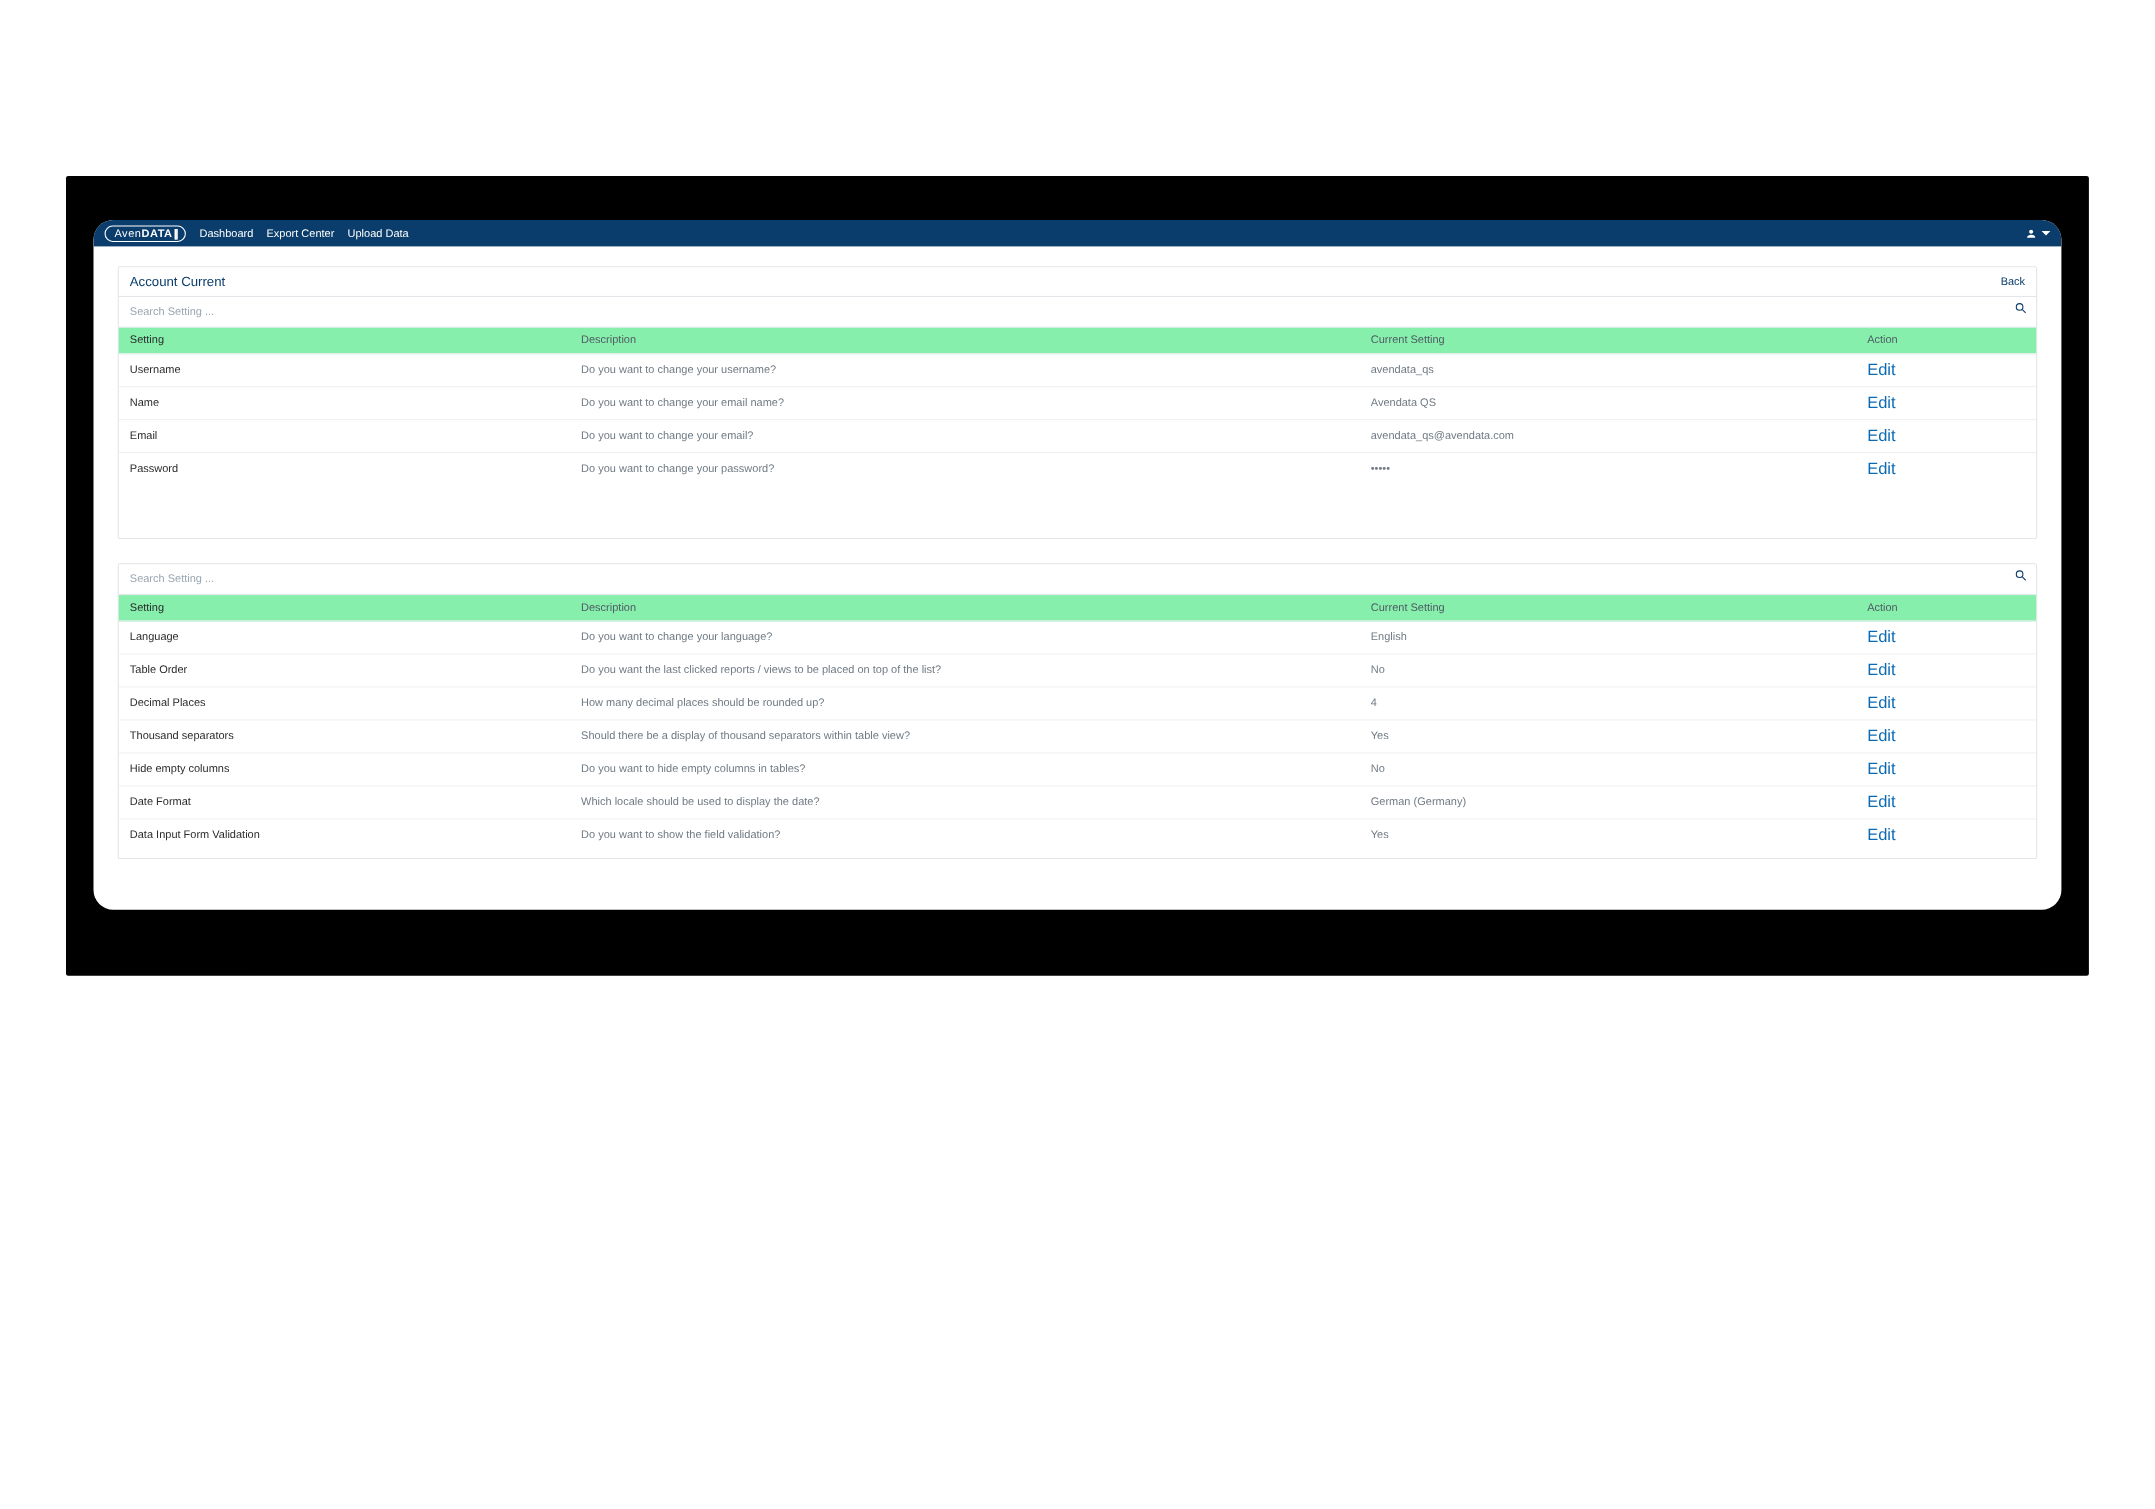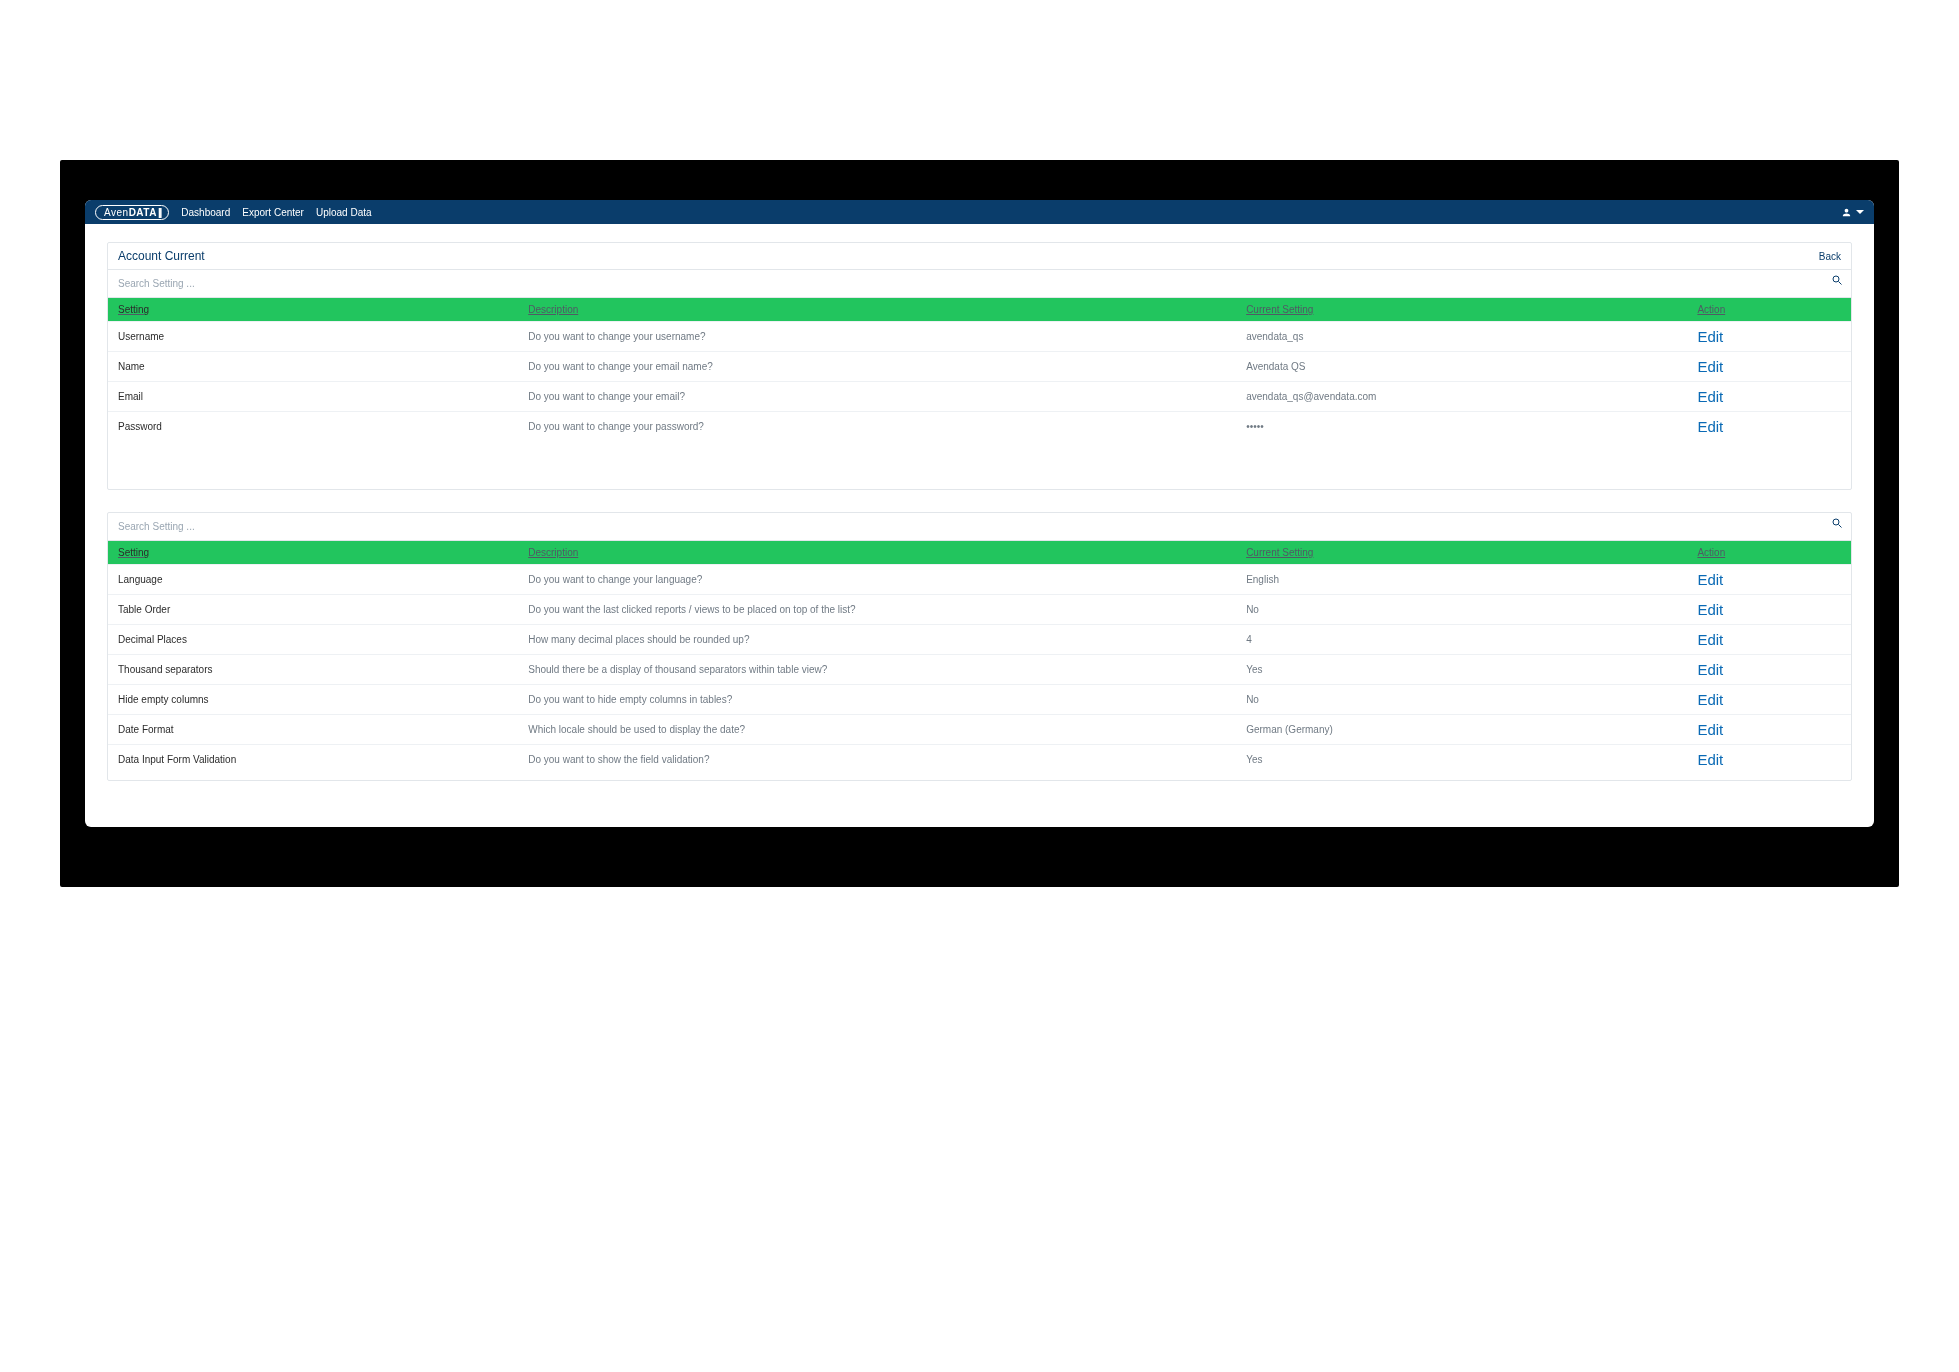--- a/index.html
+++ b/index.html
@@ -10,21 +10,21 @@
     color: #333;
   }
   .outer-frame {
     background: #000;
     padding: 40px 25px 60px 25px;
     margin: 160px 60px 60px 60px;
     border-radius: 2px;
   }
   .window {
     background: #fff;
-    border-radius: 6px;
+    border-radius: 18px;
     overflow: hidden;
     min-height: 520px;
   }
   .topbar {
     background: #0a3d6b;
     color: #fff;
     display: flex;
     align-items: center;
     padding: 4px 10px;
     height: 24px;
@@ -100,21 +100,21 @@
   .search-icon svg { width:12px;height:12px;stroke:#0a3d6b;fill:none;stroke-width:2;}
   .table { width: 100%; }
   .row {
     display: grid;
     grid-template-columns: 1fr 1.75fr 1.1fr 0.35fr;
     padding: 6px 10px;
     font-size: 10px;
     border-bottom: 1px solid #eef1f4;
     align-items: center;
   }
-  .row.header { background: #22c55e; color:#505a64; font-size:10px;text-decoration:underline;}
+  .row.header { background: #86efac; color:#505a64; font-size:10px;}
   .row:last-child { border-bottom: none; }
   .row .col-setting { font-weight: 400; color:#2b2b2b; }
   .row.header .col-setting { font-weight: 400; }
   .row .col-desc { color: #707a84; }
   .row.header .col-desc { color:#505a64; }
   .row .col-current { color: #707a84; }
   .row.header .col-current { color:#505a64; }
   .row .col-action { text-align: left; }
   .edit-link { color:#0a6ab5; cursor:pointer; font-size:15px;}
   .panel.empty-bottom { padding-bottom: 48px; }

